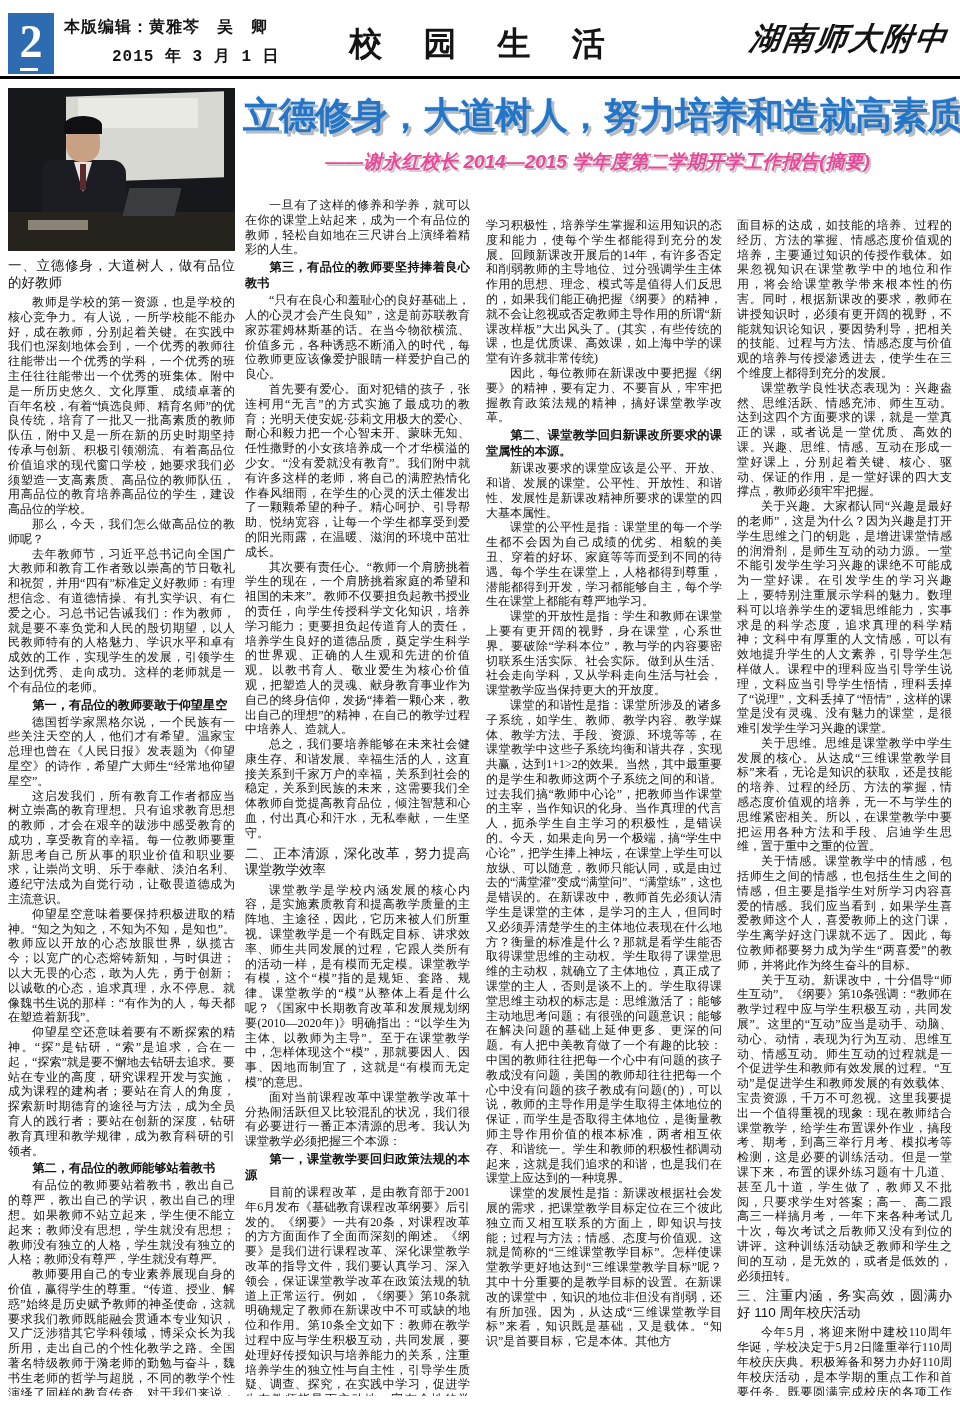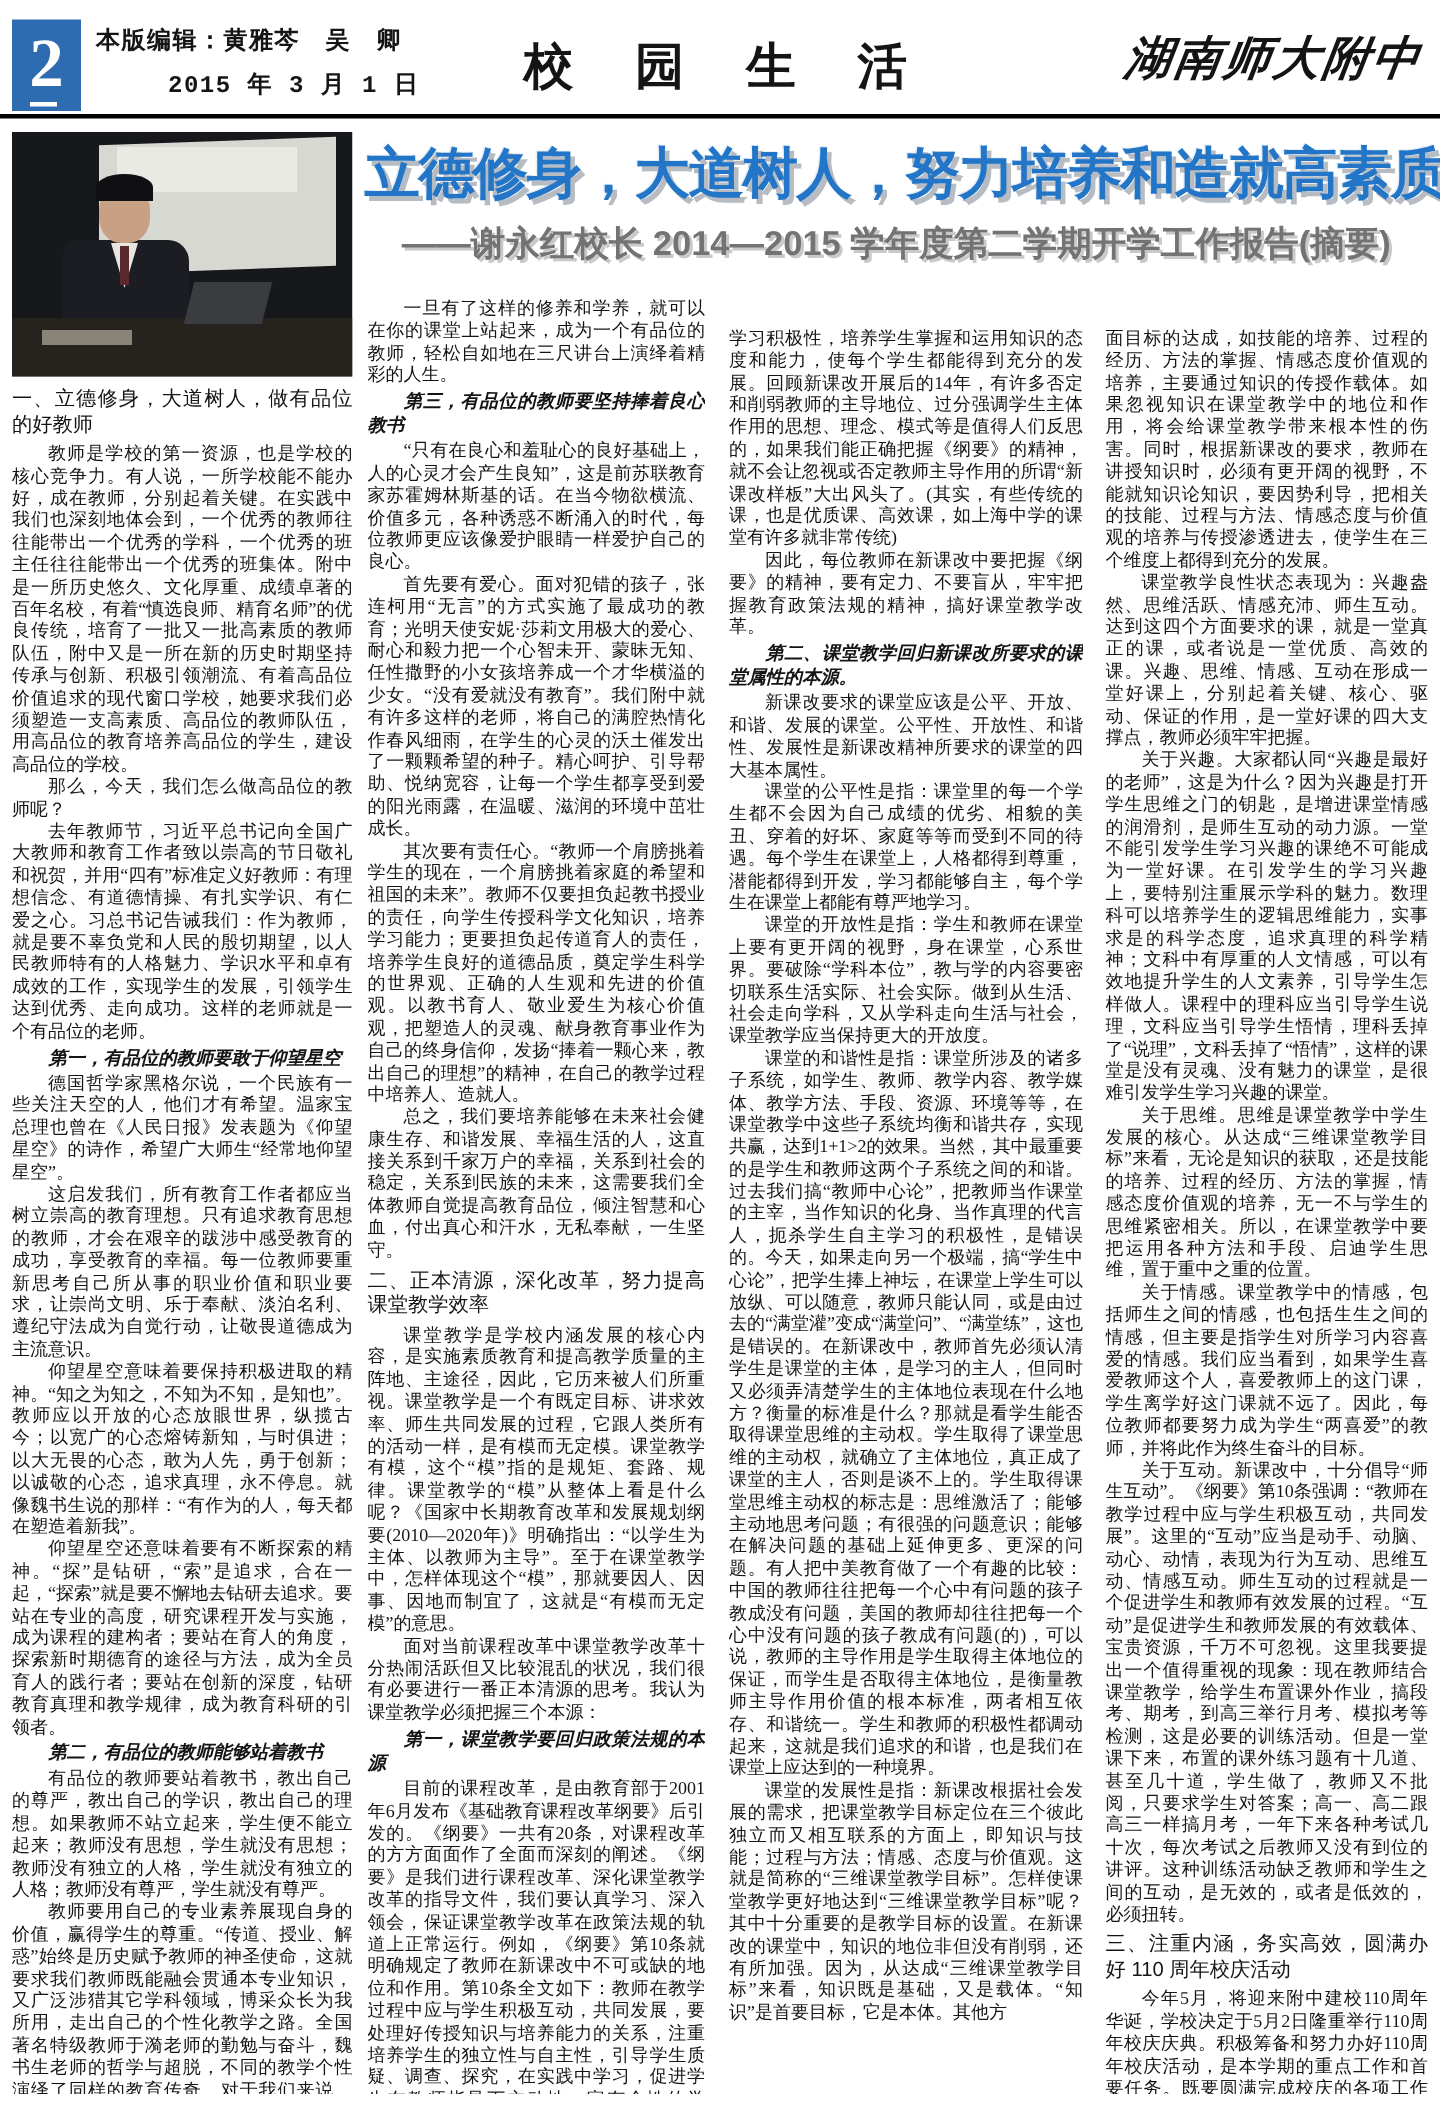--- a/index.html
+++ b/index.html
@@ -31,22 +31,22 @@
 
   
   .headline-block{position:absolute;left:243px;top:90px;width:709px;height:106px;text-align:center;}
   .main-headline{
     font-family:"Liberation Sans",sans-serif;font-weight:bold;font-size:37px;line-height:52px;
     color:#2376c7;white-space:nowrap;
     text-shadow:3px 3px 0 #b6bcc2, -1px -1px 0 #e8f0f8;
     letter-spacing:-1px;
   }
   .sub-headline{
-    font-family:"Liberation Sans",sans-serif;font-weight:bold;font-size:23px;line-height:40px;
-    color:#737373;text-shadow:2px 2px 0 #c9c9c9;white-space:nowrap;letter-spacing:0;
+    font-family:"Liberation Sans",sans-serif;font-weight:bold;font-size:19px;line-height:40px;
+    color:#ec4899;text-shadow:2px 2px 0 #c9c9c9;white-space:nowrap;letter-spacing:0;font-style:italic;
   }
 
   
   .photo{position:relative;width:227px;height:163px;background:#17181c;overflow:hidden;margin-bottom:7px;}
   .photo-screen{position:absolute;left:58px;top:6px;width:158px;height:86px;background:#d7d8d2;transform:skewY(-2deg);}
   .photo-screen-glare{position:absolute;left:70px;top:10px;width:120px;height:30px;background:#e9eae4;}
   .photo-man-head{position:absolute;left:58px;top:34px;width:34px;height:40px;border-radius:46% 46% 42% 42%;background:#c8a083;}
   .photo-man-hair{position:absolute;left:56px;top:28px;width:38px;height:18px;border-radius:50% 50% 0 0;background:#101012;}
   .photo-man-body{position:absolute;left:34px;top:72px;width:84px;height:60px;border-radius:10px 14px 0 0;background:#1c1d22;}
   .photo-man-shirt{position:absolute;left:66px;top:74px;width:18px;height:30px;background:#e8e6e0;clip-path:polygon(0 0,100% 0,50% 100%);}
@@ -61,21 +61,21 @@
   #col2{left:245px;width:225px;}
   #col3{left:486px;width:236px;}
   #col4{left:737px;width:215px;}
   .blk{margin:0;}
   .blk.p{text-indent:2em;}
   .blk.pc{text-indent:0;margin-top:20px;}
   .blk.h{
     font-family:"Liberation Sans",sans-serif;font-weight:normal;font-size:13.5px;line-height:16.5px;
     margin:5px 0 4px 0;text-indent:0;
   }
-  .blk.s{font-weight:bold;font-style:italic;font-size:12.2px;line-height:16px;margin:2px 0;text-indent:2em;}
+  .blk.s{font-weight:bold;font-size:12.2px;line-height:16px;margin:2px 0;text-indent:2em;}
 </style>
 </head>
 <body>
 
 <div class="header">
   <div class="pagenum-box">
     <span>2</span>
     <div class="pagenum-underline"></div>
   </div>
   <div class="editor-line">本版编辑：黄雅芩　吴　卿</div>

